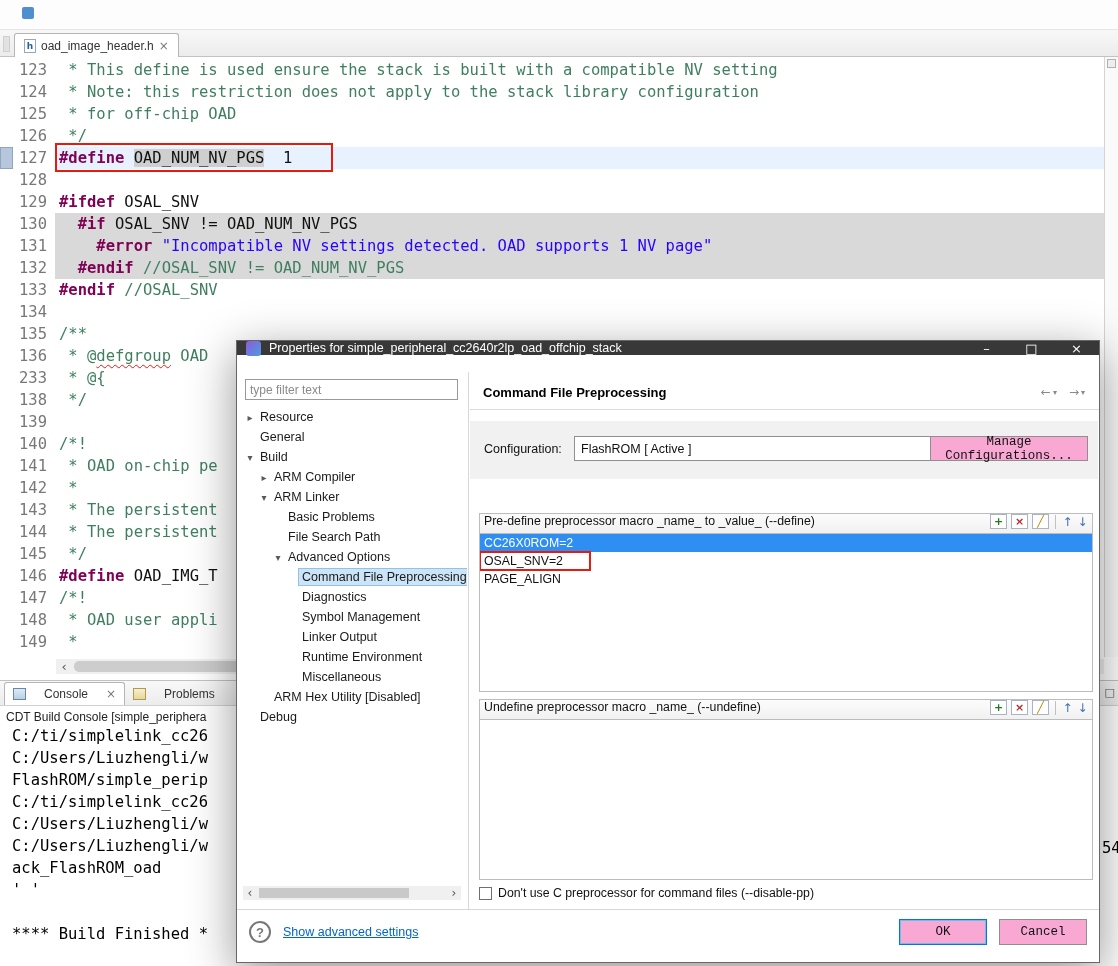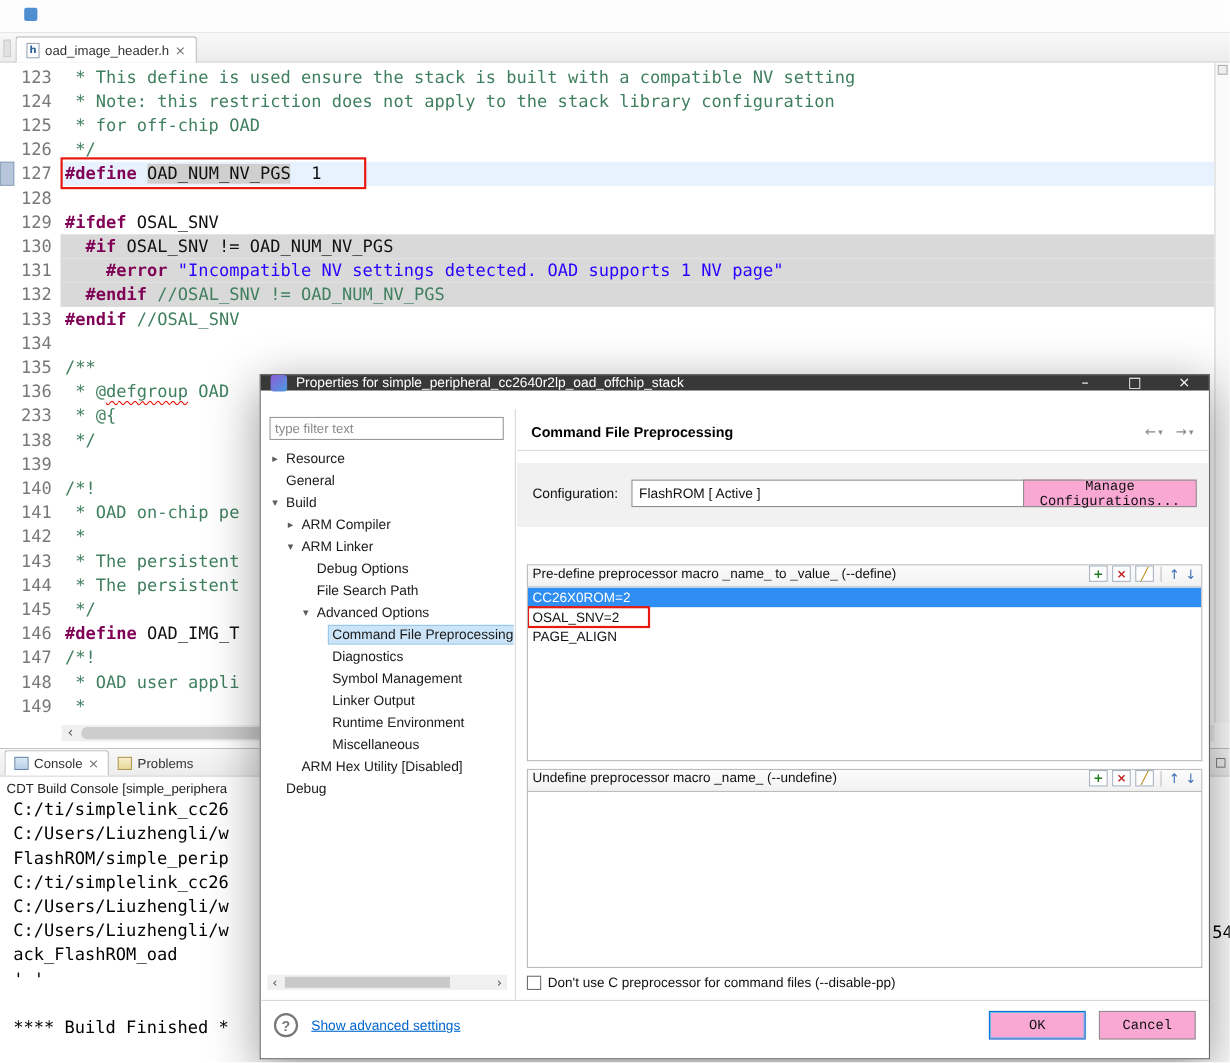--- a/index.html
+++ b/index.html
@@ -38,21 +38,21 @@
   .overview{position:absolute;right:0;top:57px;width:14px;height:600px;background:#fafafa;border-left:1px solid #d4d4d4}
   .obox{position:absolute;top:2px;left:2px;width:9px;height:9px;border:1px solid #b0b0b0;background:#eee}
 
   .ehscroll{position:absolute;left:56px;top:659px;width:1048px;height:15px;background:#f0f0f0;display:flex;align-items:center}
   .ehscroll .arr{width:16px;text-align:center;color:#555;font-size:13px;font-family:"DejaVu Sans",sans-serif}
   .ehscroll .thumb{height:11px;background:#cdcdcd;border-radius:5px;width:420px;margin-left:2px}
 
   
   .console{position:absolute;left:0;top:680px;width:100%;height:286px;background:#fff;border-top:1px solid #c2c2c2}
   .ctabs{height:25px;background:linear-gradient(#f8f8f8,#ececec);border-bottom:1px solid #d0d0d0;display:flex;align-items:flex-end;padding-left:4px;position:relative}
-  .ctab{display:flex;align-items:center;gap:5px;padding:0 8px;height:23px;font-size:12px;color:#333}
+  .ctab{display:flex;align-items:center;gap:18px;padding:0 8px;height:23px;font-size:12px;color:#333}
   .ctab.active{background:#fff;border:1px solid #b5b5b5;border-bottom:none;border-radius:3px 3px 0 0}
   .view-ic{width:13px;height:12px;border:1px solid #6a87a8;background:linear-gradient(#dce9f5,#b8d0e8)}
   .view-ic.problems{border-color:#b09a52;background:linear-gradient(#f7eecb,#e8d89a)}
   .cviewbtns{position:absolute;right:3px;top:5px;display:flex;gap:6px;color:#555;font-size:11px;font-family:"DejaVu Sans",sans-serif}
   .console-sub{font-size:12px;color:#222;padding:4px 6px 1px;white-space:pre;overflow:hidden}
   .cout{font-family:"DejaVu Sans Mono",monospace;font-size:15.5px;line-height:22px;padding-left:12px;white-space:pre;color:#000}
   .ctail{position:absolute;left:1102px;top:158px;font-family:"DejaVu Sans Mono",monospace;font-size:15.5px;color:#000}
 
   
   .dialog{position:absolute;left:236px;top:340px;width:864px;height:623px;background:#fff;border:1px solid #666;box-shadow:0 12px 44px rgba(0,0,0,.42);font-size:13px;z-index:10}
@@ -217,21 +217,21 @@
         <div class="tnode" style="padding-left: 18px;">
           <span class="chev">▸</span>
           <span class="tlabel">ARM Compiler</span>
         </div>
         <div class="tnode" style="padding-left: 18px;">
           <span class="chev">▾</span>
           <span class="tlabel">ARM Linker</span>
         </div>
         <div class="tnode" style="padding-left: 32px;">
           <span class="chev"></span>
-          <span class="tlabel">Debug Options</span>
+          <span class="tlabel">Basic Problems</span>
         </div>
         <div class="tnode" style="padding-left: 32px;">
           <span class="chev"></span>
           <span class="tlabel">File Search Path</span>
         </div>
         <div class="tnode" style="padding-left: 32px;">
           <span class="chev">▾</span>
           <span class="tlabel">Advanced Options</span>
         </div>
         <div class="tnode sel" style="padding-left: 46px;">

